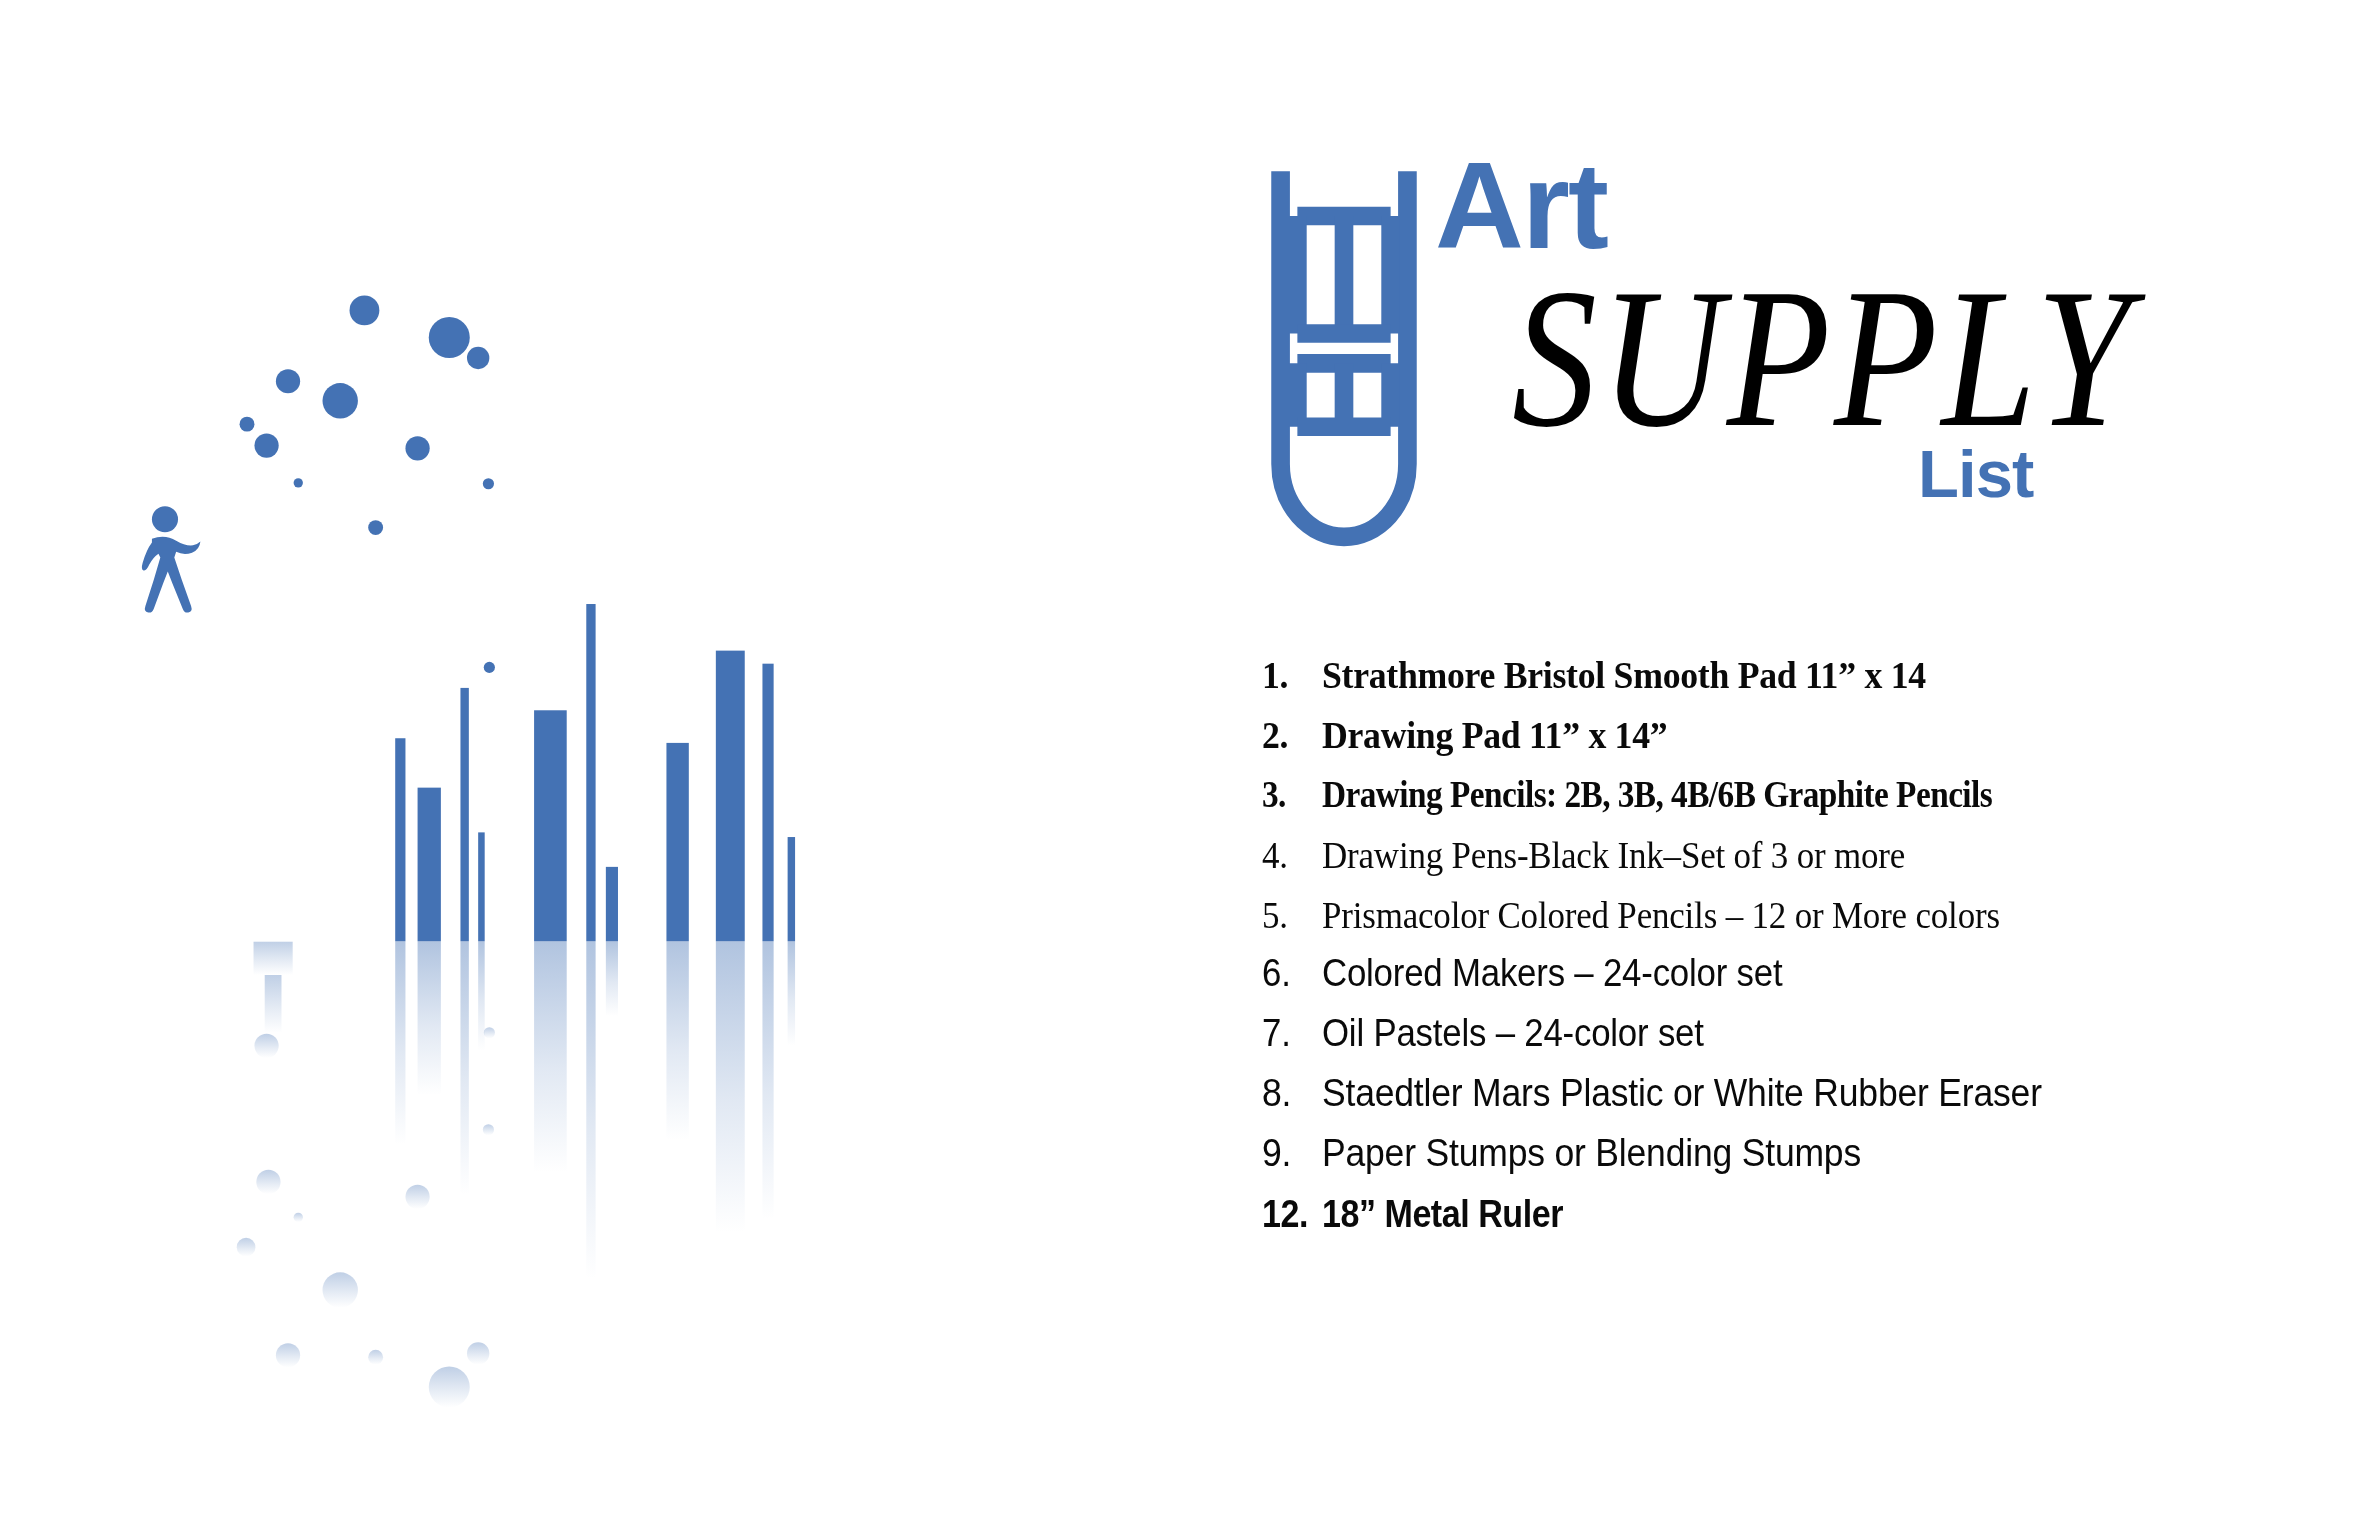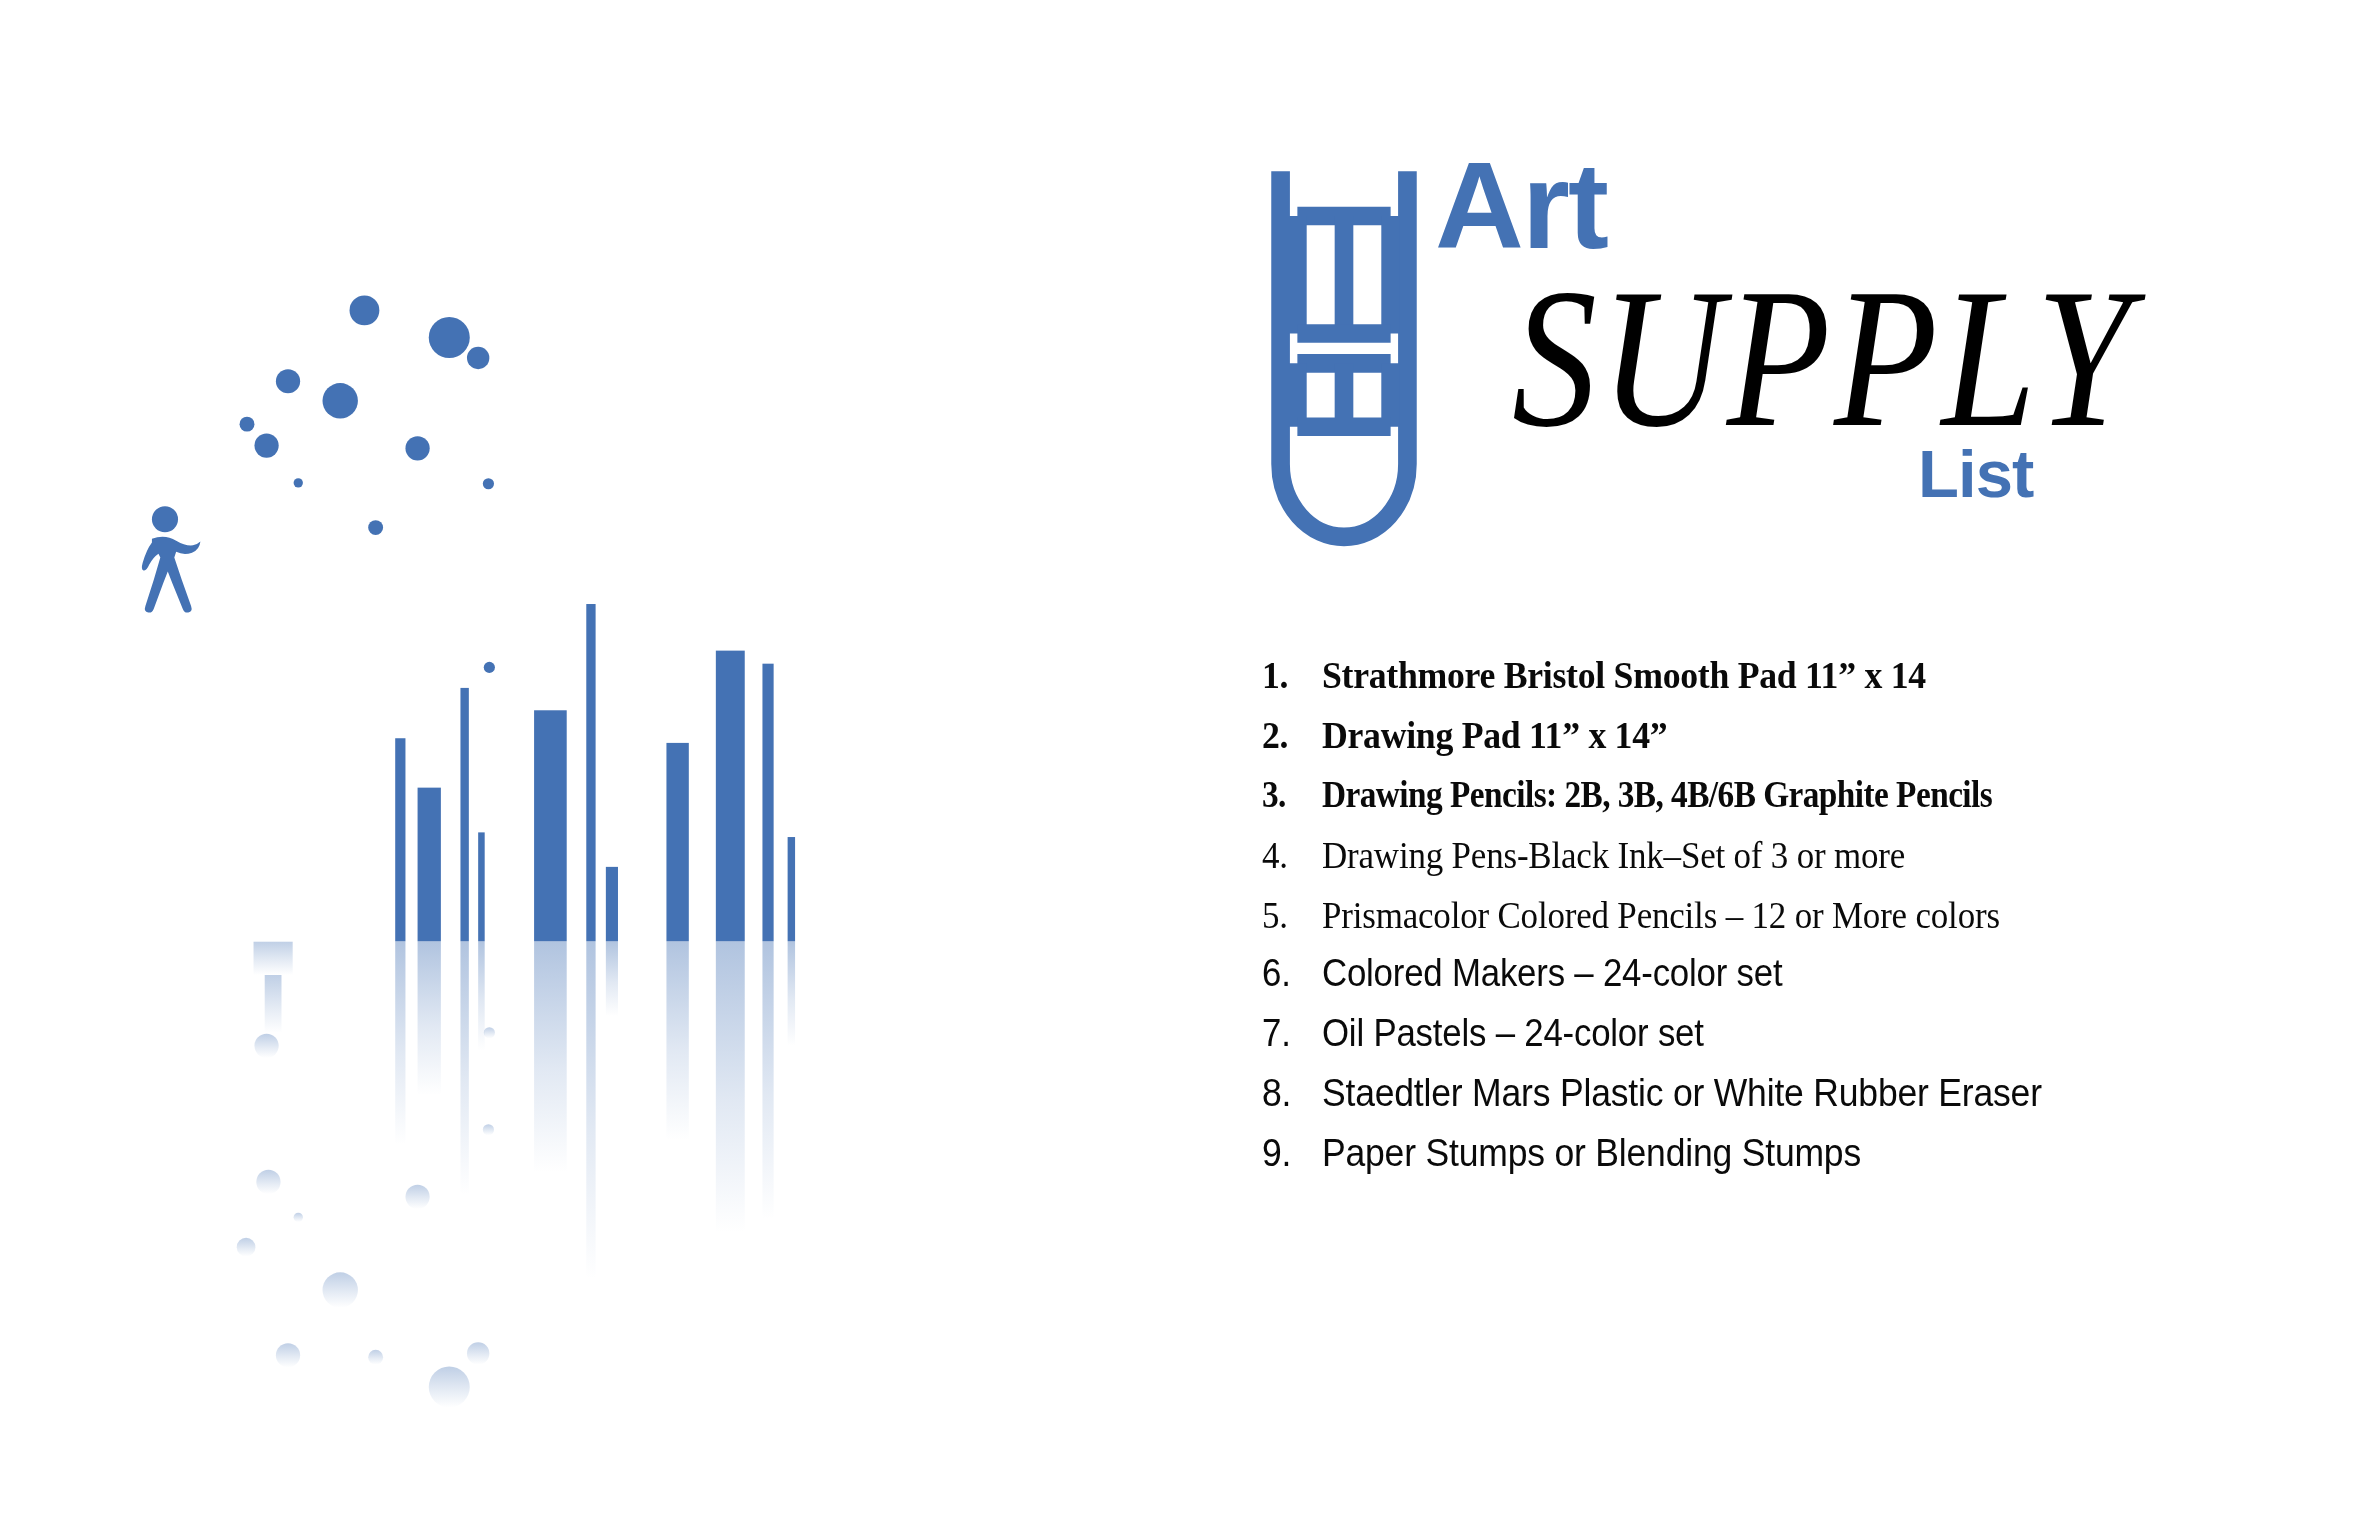--- a/index.html
+++ b/index.html
@@ -295,16 +295,20 @@
       <span class="list-text w8">Staedtler Mars Plastic or White Rubber Eraser</span>
     </div>
 
     <div class="list-row">
       <span class="list-num w9">9.</span>
       <span class="list-text w9">Paper Stumps or Blending Stumps</span>
     </div>
 
 
 
+    <div class="list-row">
+      <span class="list-num w12">12.</span>
+      <span class="list-text w12">18” Metal Ruler</span>
+    </div>
 
   </div>
 </div>
 
 
 </body></html>

